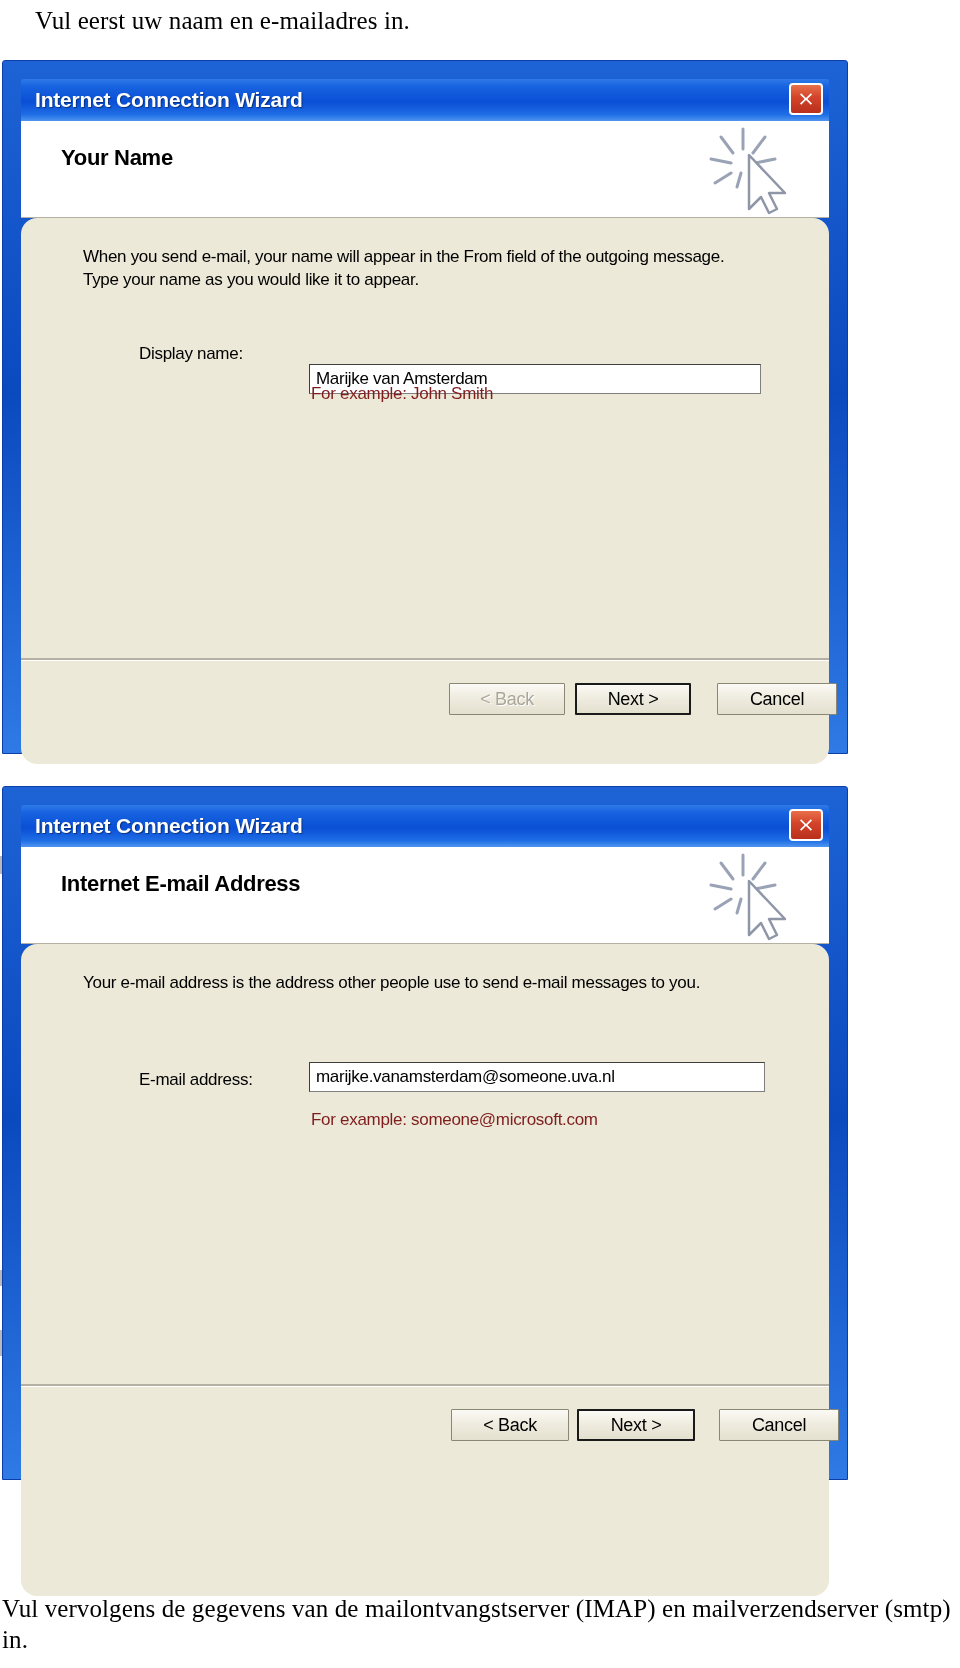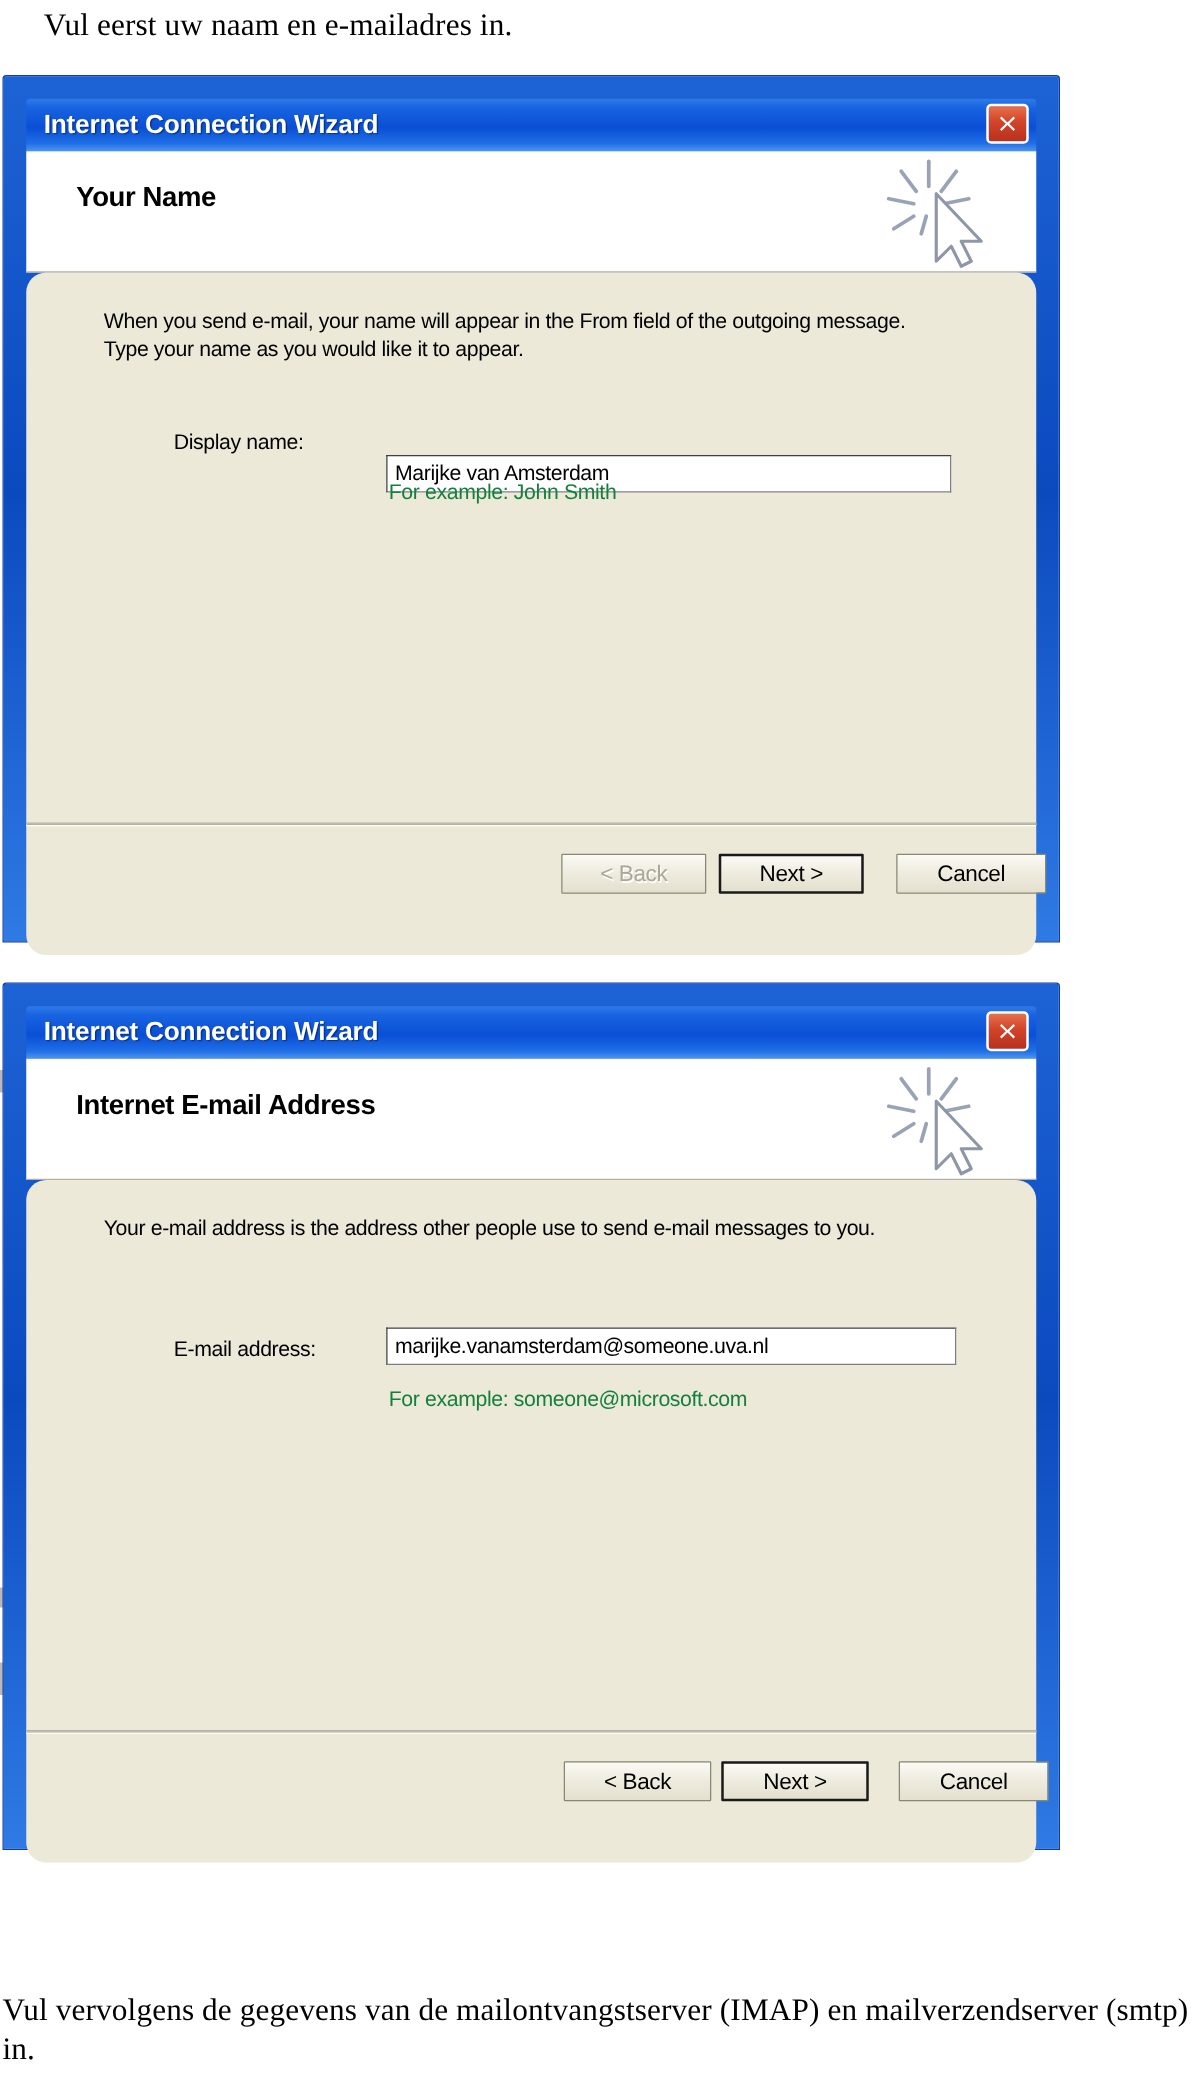--- a/index.html
+++ b/index.html
@@ -151,21 +151,21 @@
     letter-spacing: -0.3px;
     white-space: nowrap;
     overflow: hidden;
     display: flex;
     align-items: center;
     cursor: text;
   }
   .example-text {
     font-family: "Liberation Sans", sans-serif;
     font-size: 17px;
-    color: #15803d;
+    color: #7f1d1d;
     position: absolute;
     letter-spacing: -0.3px;
     white-space: nowrap;
   }
 
   
   .button-strip {
     position: absolute;
     left: 0;
     right: 0;
@@ -300,21 +300,21 @@
           <line x1="78" y1="34" x2="58" y2="38"></line>
           <line x1="18" y1="58" x2="34" y2="48"></line>
           <line x1="74" y1="58" x2="60" y2="48"></line>
           <line x1="40" y1="62" x2="44" y2="48"></line>
         </g>
         <path d="M52 30 L52 84 L64 72 L72 88 L80 84 L72 68 L88 68 Z" fill="#ffffff" stroke="#8e96a8" stroke-width="2.5" stroke-linejoin="round"></path>
       </svg>
     </div>
   </div>
 
-  <div class="content" style="height:546px;">
+  <div class="content" style="height:652px;">
     <div class="body-text" style="left:62px; top:28px; width:740px;">Your e-mail address is the address other people use to send e-mail messages to you.</div>
 
     <div class="field-label" style="left:118px; top:126px;">E-mail address:</div>
 
     <div class="text-input" style="left:288px; top:118px; width:456px; height:30px;">
       <span title="marijke.vanamsterdam@student.uva.nl">marijke.vanamsterdam@someone.uva.nl</span>
     </div>
 
     <div class="example-text" style="left:290px; top:166px;">For example: someone@microsoft.com</div>
 

